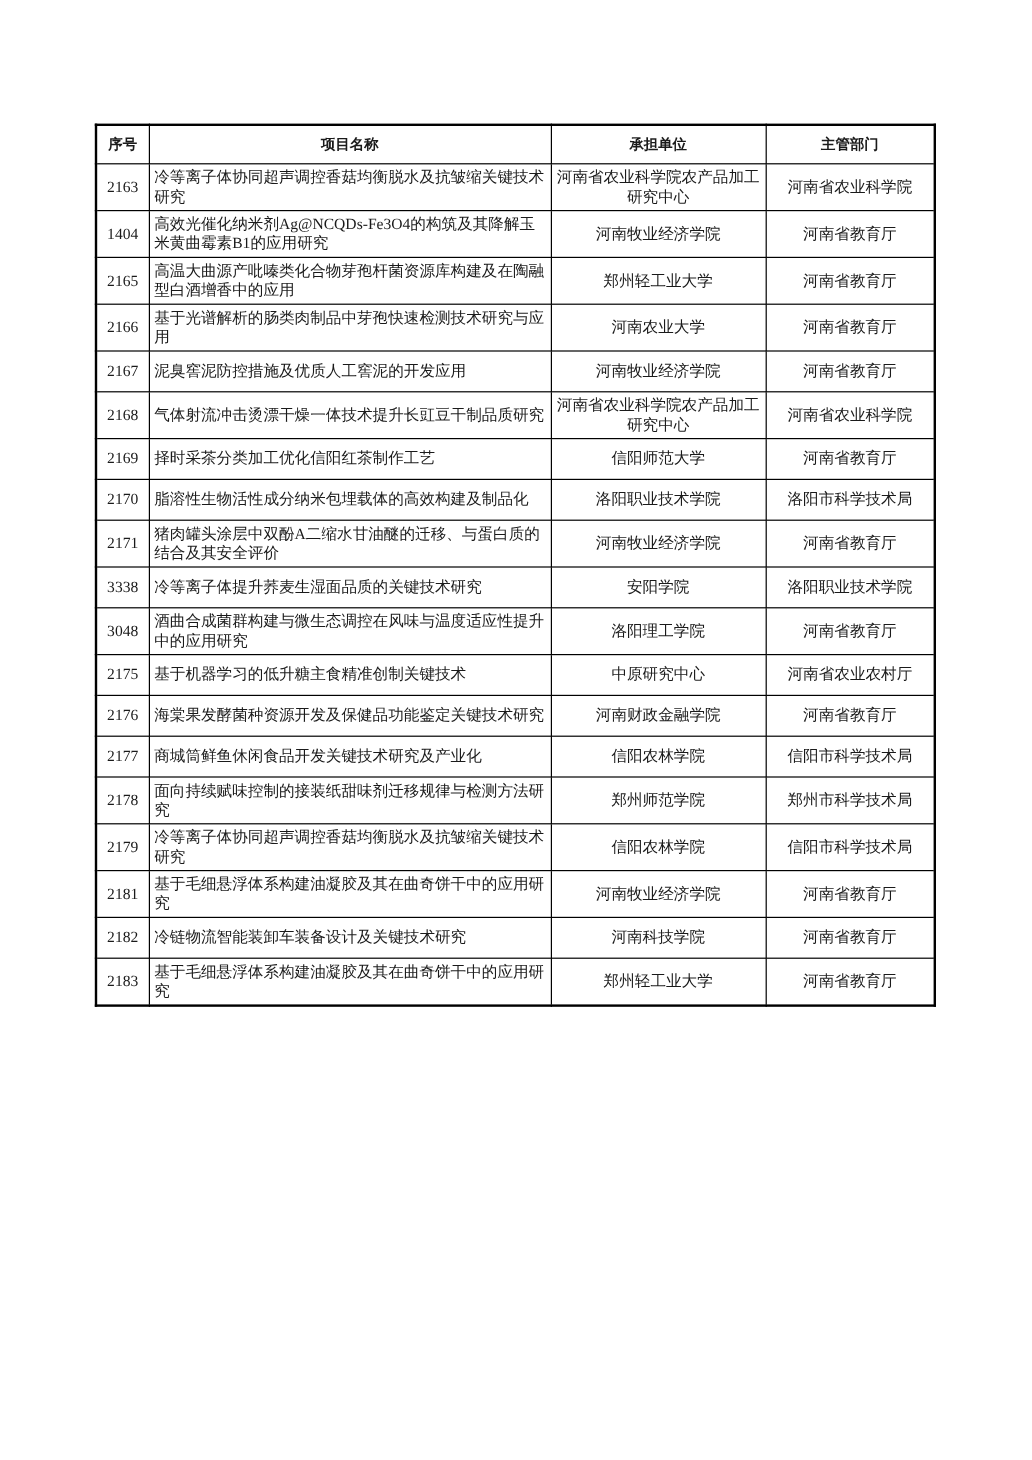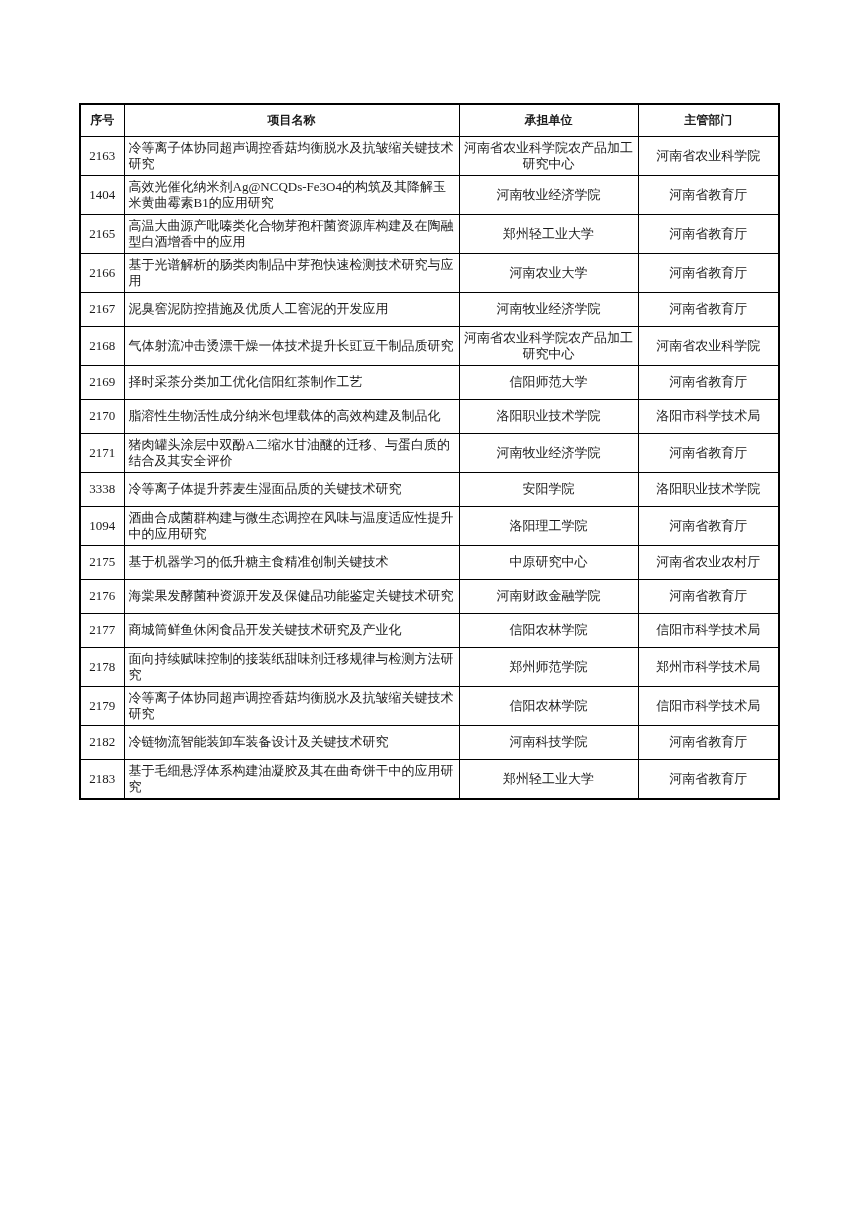--- a/index.html
+++ b/index.html
@@ -126,21 +126,21 @@
           <td class="col-unit">河南牧业经济学院</td>
           <td class="col-dept">河南省教育厅</td>
         </tr>
         <tr>
           <td class="col-no">3338</td>
           <td class="col-name">冷等离子体提升荞麦生湿面品质的关键技术研究</td>
           <td class="col-unit">安阳学院</td>
           <td class="col-dept">洛阳职业技术学院</td>
         </tr>
         <tr>
-          <td class="col-no">1094</td>
+          <td class="col-no">3048</td>
           <td class="col-name">酒曲合成菌群构建与微生态调控在风味与温度适应性提升中的应用研究</td>
           <td class="col-unit">洛阳理工学院</td>
           <td class="col-dept">河南省教育厅</td>
         </tr>
         <tr>
           <td class="col-no">2175</td>
           <td class="col-name">基于机器学习的低升糖主食精准创制关键技术</td>
           <td class="col-unit">中原研究中心</td>
           <td class="col-dept">河南省农业农村厅</td>
         </tr>
@@ -162,20 +162,26 @@
           <td class="col-unit">郑州师范学院</td>
           <td class="col-dept">郑州市科学技术局</td>
         </tr>
         <tr>
           <td class="col-no">2179</td>
           <td class="col-name">冷等离子体协同超声调控香菇均衡脱水及抗皱缩关键技术研究</td>
           <td class="col-unit">信阳农林学院</td>
           <td class="col-dept">信阳市科学技术局</td>
         </tr>
         <tr>
+          <td class="col-no">2181</td>
+          <td class="col-name">基于毛细悬浮体系构建油凝胶及其在曲奇饼干中的应用研究</td>
+          <td class="col-unit">河南牧业经济学院</td>
+          <td class="col-dept">河南省教育厅</td>
+        </tr>
+        <tr>
           <td class="col-no">2182</td>
           <td class="col-name">冷链物流智能装卸车装备设计及关键技术研究</td>
           <td class="col-unit">河南科技学院</td>
           <td class="col-dept">河南省教育厅</td>
         </tr>
         <tr>
           <td class="col-no">2183</td>
           <td class="col-name">基于毛细悬浮体系构建油凝胶及其在曲奇饼干中的应用研究</td>
           <td class="col-unit">郑州轻工业大学</td>
           <td class="col-dept">河南省教育厅</td>

